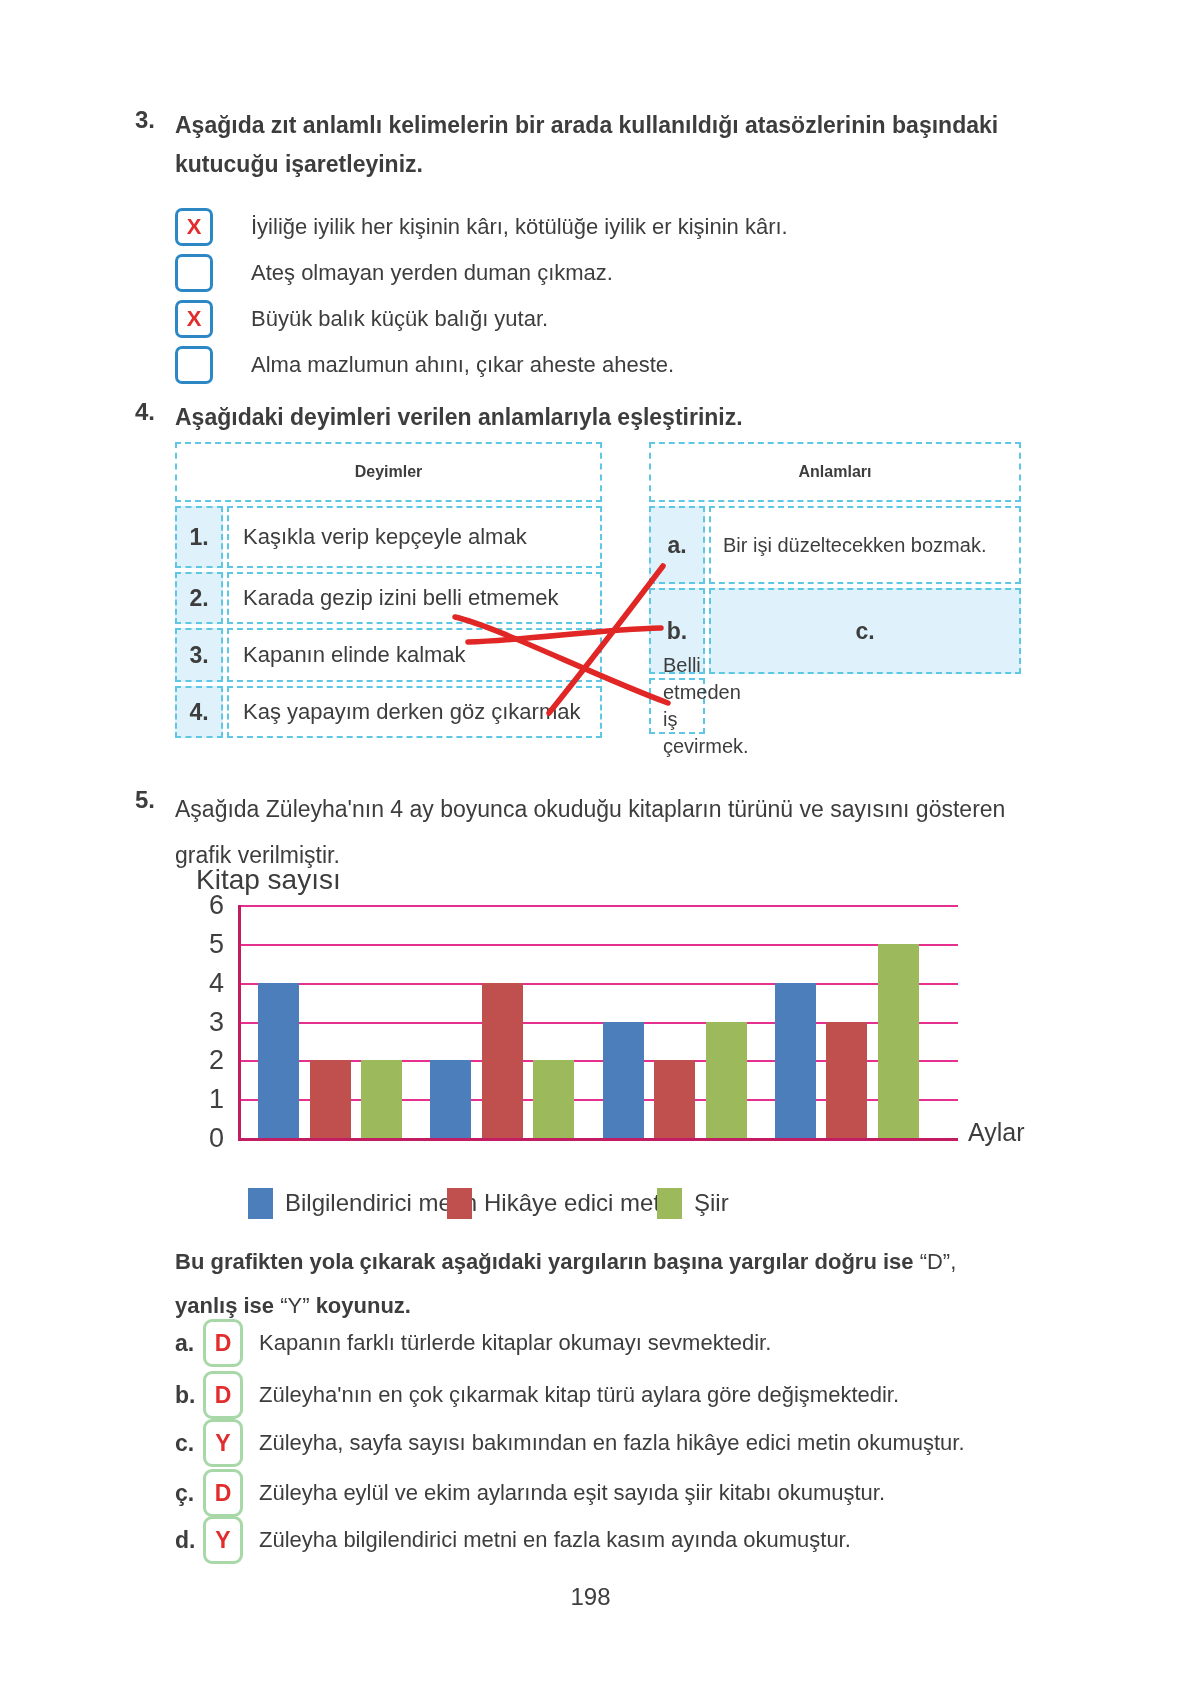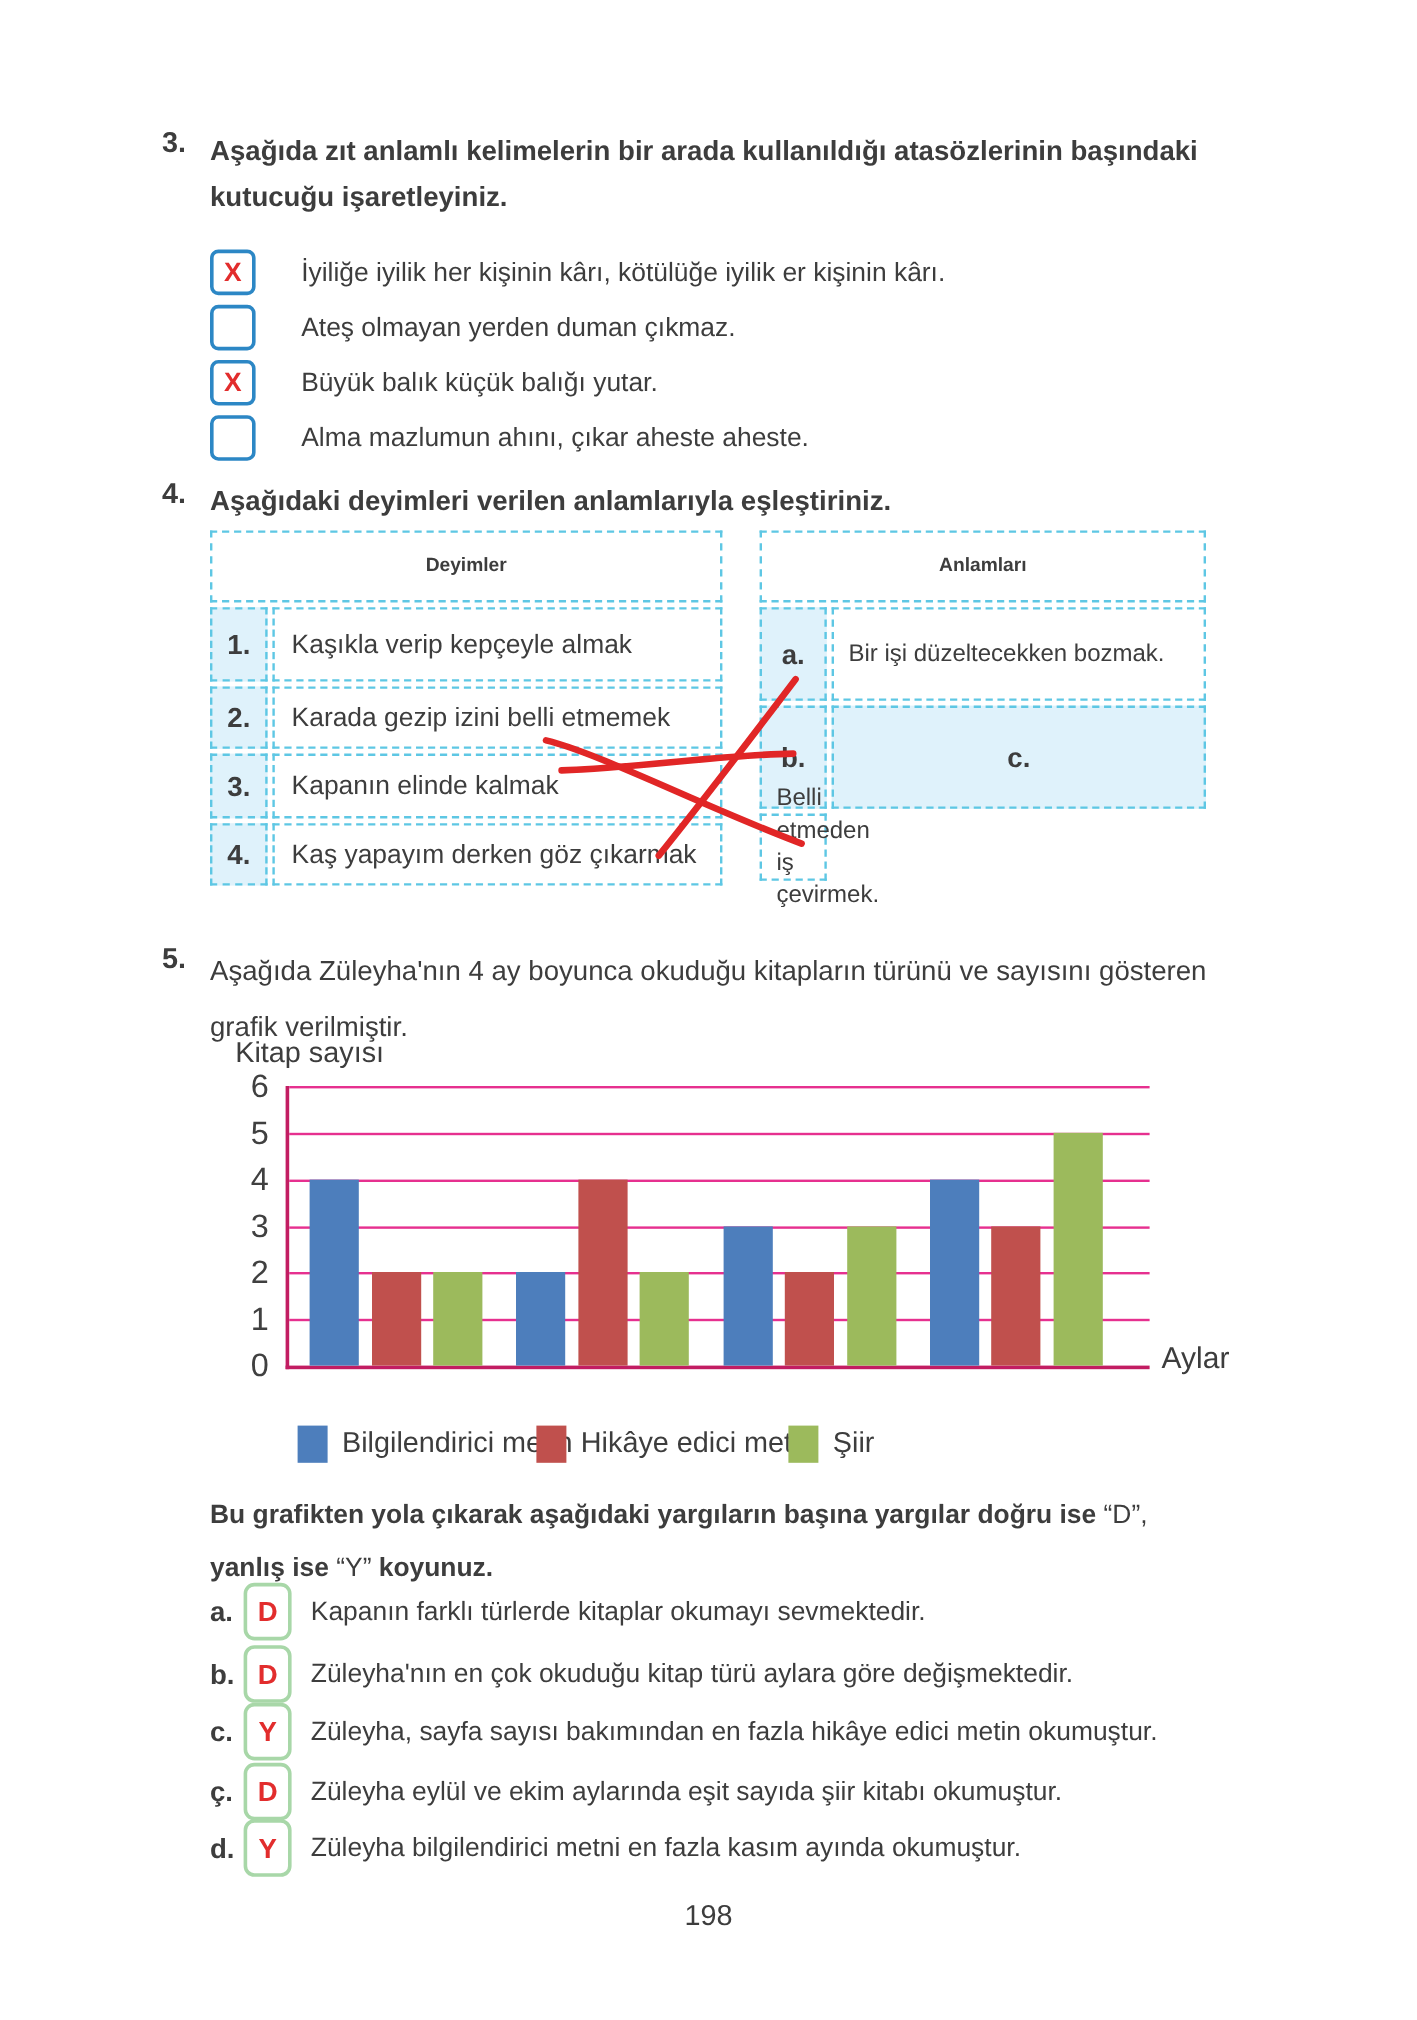--- a/index.html
+++ b/index.html
@@ -16,33 +16,33 @@
   .cbox{width:32px;height:32px;border:3px solid #2c87c5;border-radius:7px;flex:0 0 auto;
         display:flex;align-items:center;justify-content:center;
         font-weight:700;font-size:22px;color:#e22d2d;}
   .ctext{font-size:22px;margin-left:18px;}
 
   
   .q4{position:absolute;left:135px;top:398px;width:1010px;height:348px;}
   .tbl{position:absolute;display:grid;gap:4px;}
   .left-tbl{left:40px;top:44px;width:427px;grid-template-columns:48px 1fr;
             grid-template-rows:60px 62px 52px 54px 52px;}
-  .right-tbl{left:498px;top:44px;width:372px;grid-template-columns:56px 1fr;
+  .right-tbl{left:514px;top:44px;width:372px;grid-template-columns:56px 1fr;
              grid-template-rows:60px 78px 86px 56px;}
   .cell{border:2px dashed #5ec7e4;display:flex;align-items:center;background:#fff;}
   .cell.head{grid-column:1/3;justify-content:center;font-weight:700;font-size:16px;}
   .cell.num{background:#dff2fb;justify-content:center;font-weight:700;font-size:23px;}
   .cell.txt{padding-left:14px;font-size:22px;}
   .cell.meaning{padding-left:12px;font-size:20px;line-height:27px;white-space:pre-line;}
   .match-svg{position:absolute;left:420px;top:545px;width:300px;height:190px;overflow:visible;}
   .match-svg path{stroke:#e12626;stroke-width:5.5;fill:none;stroke-linecap:round;}
 
   
   .q5{position:absolute;left:135px;top:786px;width:980px;}
-  .ylabel{position:absolute;left:196px;top:864px;font-size:24px;}
+  .ylabel{position:absolute;left:196px;top:864px;font-size:28px;}
   .yticks{position:absolute;left:150px;top:905px;width:74px;height:233px;}
   .ytick{position:absolute;right:0;width:100%;height:32px;line-height:32px;
          text-align:right;font-size:27px;color:#404040;}
   .plot{position:absolute;left:238px;top:905px;width:717px;height:233px;
         border-left:3px solid #c21d62;border-bottom:3px solid #c21d62;}
   .gridline{position:absolute;left:0;width:100%;height:2px;background:#e6308f;}
   .bar{position:absolute;bottom:0;width:41px;}
   .xlabel{position:absolute;left:968px;top:1118px;font-size:25px;}
   .months{position:absolute;left:238px;top:1146px;width:717px;height:30px;}
   .month{position:absolute;width:120px;text-align:center;font-size:25px;}
@@ -189,21 +189,21 @@
     <span class="ansbox">
         <span>D</span>
       </span>
     <span class="s-text">Kapanın farklı türlerde kitaplar okumayı sevmektedir.</span>
   </div>
   <div class="stmt" style="top:1372px">
     <span class="s-letter">b.</span>
     <span class="ansbox">
         <span>D</span>
       </span>
-    <span class="s-text">Züleyha'nın en çok okuduğu kitap türü aylara göre değişmektedir.</span>
+    <span class="s-text">Züleyha'nın en çok çıkarmak kitap türü aylara göre değişmektedir.</span>
   </div>
   <div class="stmt" style="top:1420px">
     <span class="s-letter">c.</span>
     <span class="ansbox">
         <span>Y</span>
       </span>
     <span class="s-text">Züleyha, sayfa sayısı bakımından en fazla hikâye edici metin okumuştur.</span>
   </div>
   <div class="stmt" style="top:1470px">
     <span class="s-letter">ç.</span>

